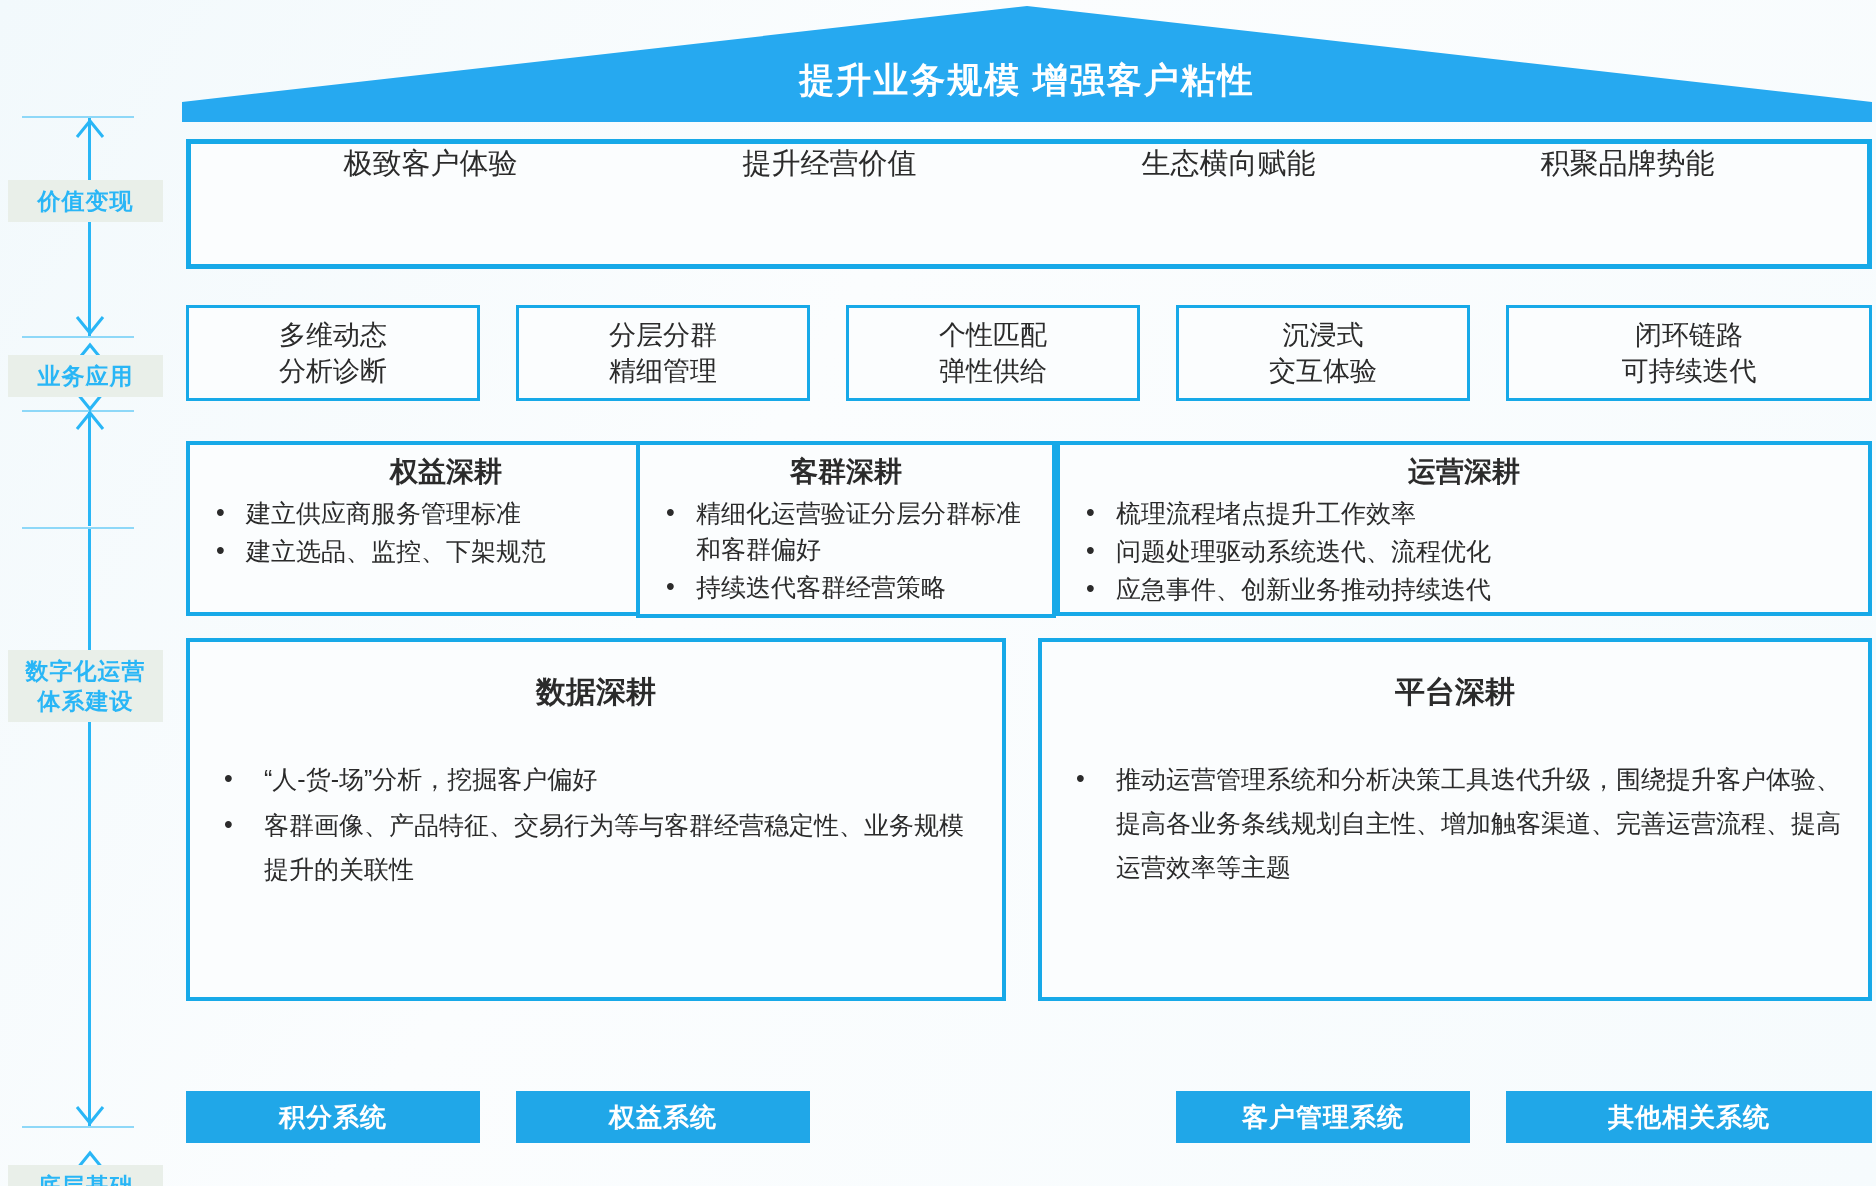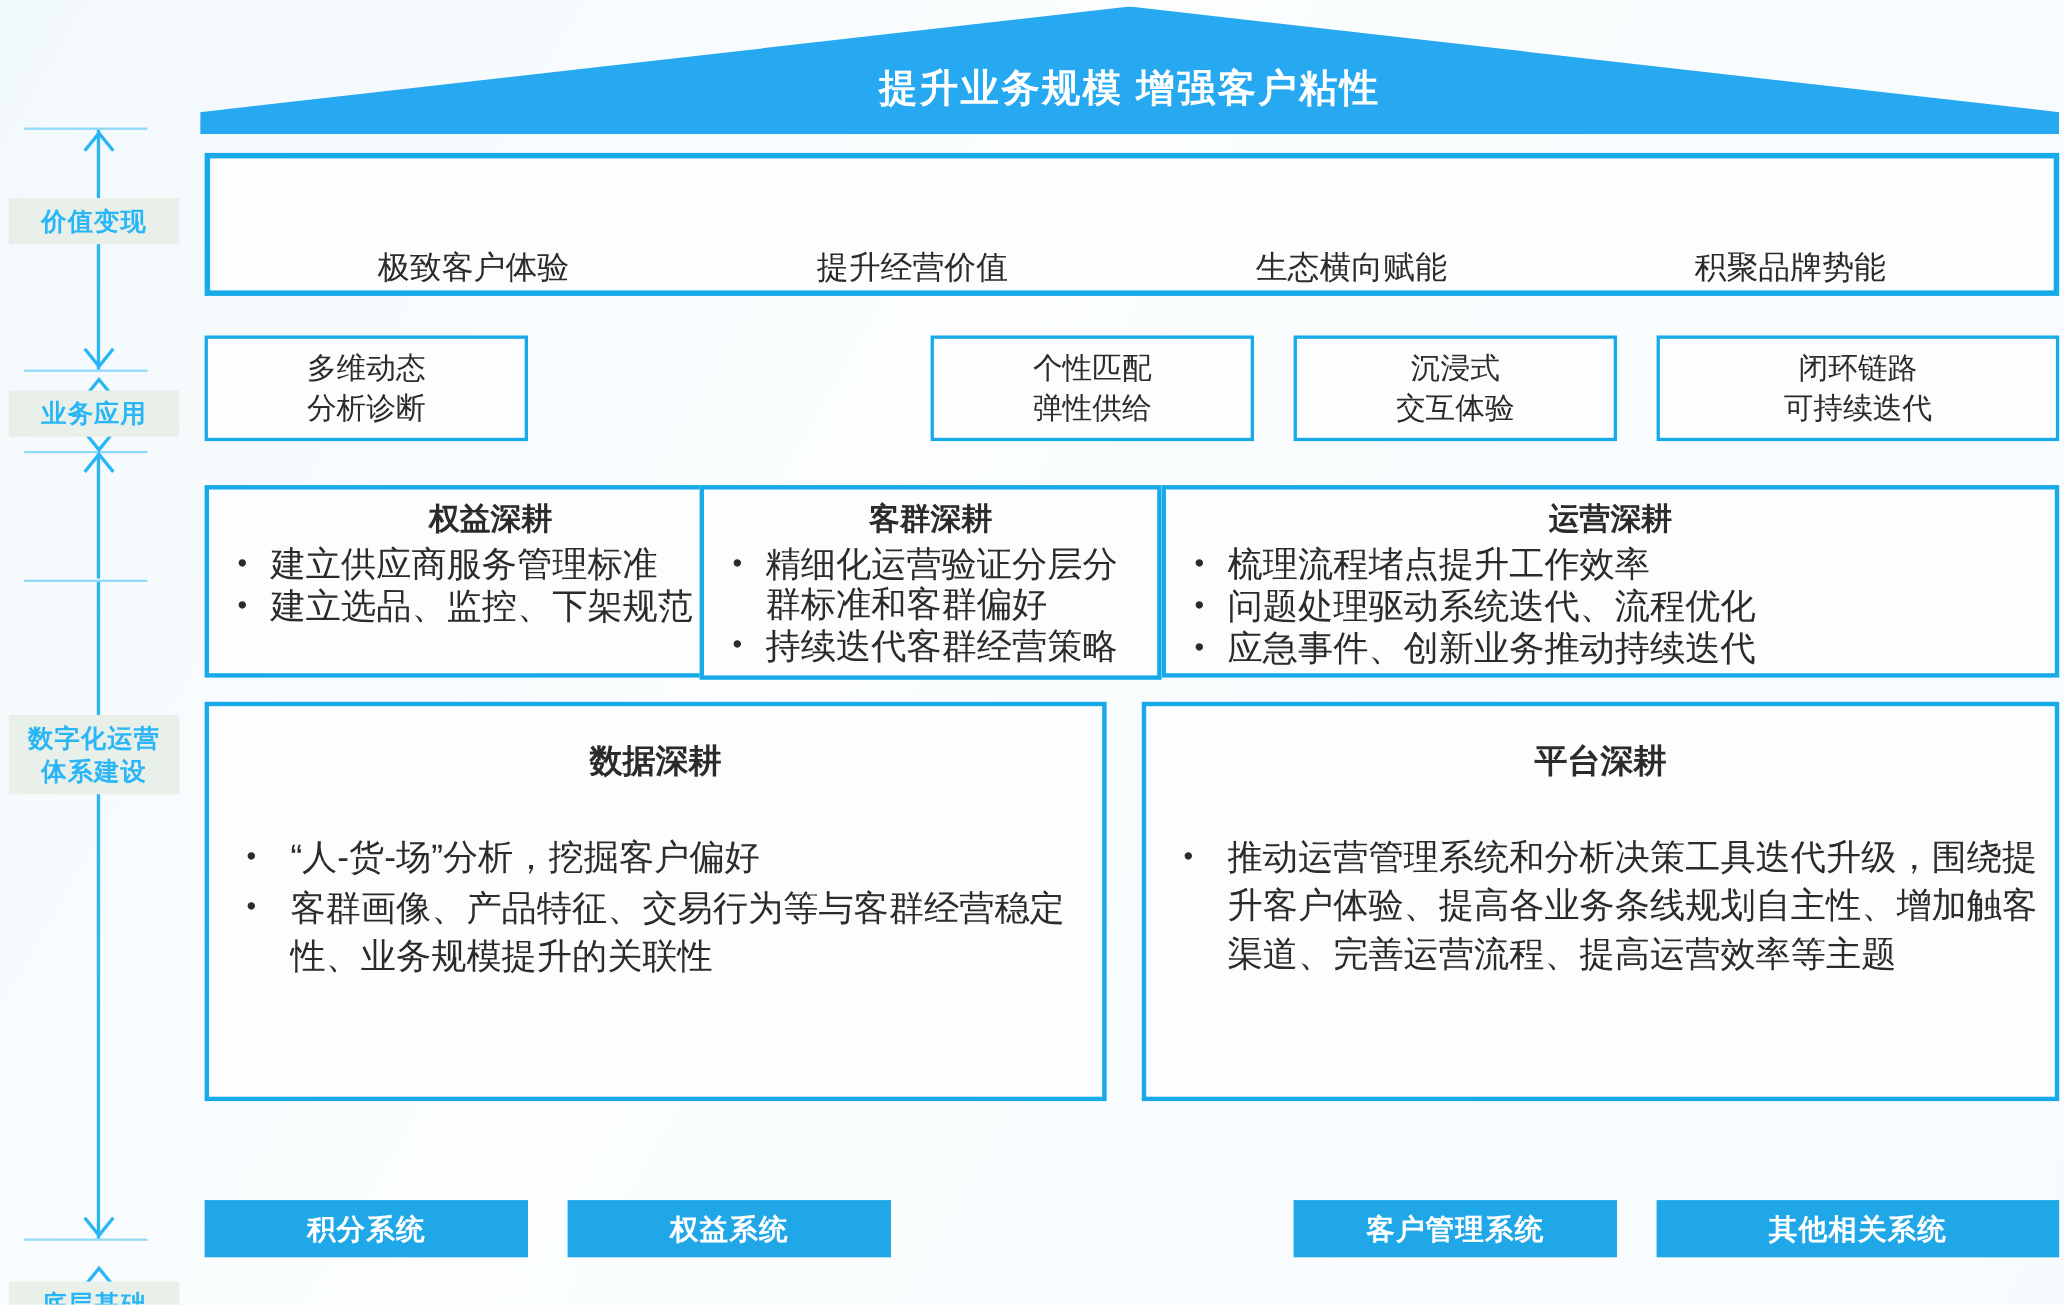--- a/index.html
+++ b/index.html
@@ -41,32 +41,32 @@
   
   .canvas{position:absolute;left:182px;top:0;width:1694px;height:1186px;}
   .bx{
     position:absolute;box-sizing:border-box;
     border:3px solid #17a9e8;background:#fbfdfe;
   }
   .bx.thick{border-width:4px;}
   
   #value-box{left:4px;top:139px;width:1686px;height:130px;border-width:5px;}
   #value-inner{
-    position:absolute;inset:0;display:flex;align-items:flex-end;
+    position:absolute;inset:0;display:flex;align-items:flex-start;
     justify-content:space-around;padding:0 40px;box-sizing:border-box;
   }
   .value-item{font-size:29px;color:#2b2b2b;white-space:nowrap;}
   
   .app{height:96px;top:305px;font-size:27px;line-height:36px;color:#2b2b2b;
        display:flex;align-items:center;justify-content:center;text-align:center;}
   
   .deep-title{font-size:28px;font-weight:bold;color:#2b2b2b;text-align:center;margin:8px 0 4px;}
   .deep-list{list-style:none;margin:0;padding:0 14px 0 10px;}
   .deep-list li{
-    position:relative;padding-left:46px;font-size:32px;line-height:36px;color:#2b2b2b;
+    position:relative;padding-left:46px;font-size:25px;line-height:36px;color:#2b2b2b;
     margin-bottom:2px;
   }
   .deep-list li:before{
     content:"•";position:absolute;left:16px;top:-1px;font-size:25px;color:#2b2b2b;
   }
   
   #link-bar{
     position:absolute;left:4px;top:1019px;width:1686px;height:54px;
     background:#20a7e8;color:#fff;font-size:27px;font-weight:bold;
     display:flex;align-items:center;justify-content:center;letter-spacing:1px;
@@ -165,20 +165,26 @@
       <div class="value-item">积聚品牌势能</div>
     </div>
   </div>
 
   <div class="bx app" style="left:4px;width:294px;">
     <div>
       <div>多维动态</div>
       <div>分析诊断</div>
     </div>
   </div>
+  <div class="bx app" style="left:334px;width:294px;">
+    <div>
+      <div>分层分群</div>
+      <div>精细管理</div>
+    </div>
+  </div>
   <div class="bx app" style="left:664px;width:294px;">
     <div>
       <div>个性匹配</div>
       <div>弹性供给</div>
     </div>
   </div>
   <div class="bx app" style="left:994px;width:294px;">
     <div>
       <div>沉浸式</div>
       <div>交互体验</div>

